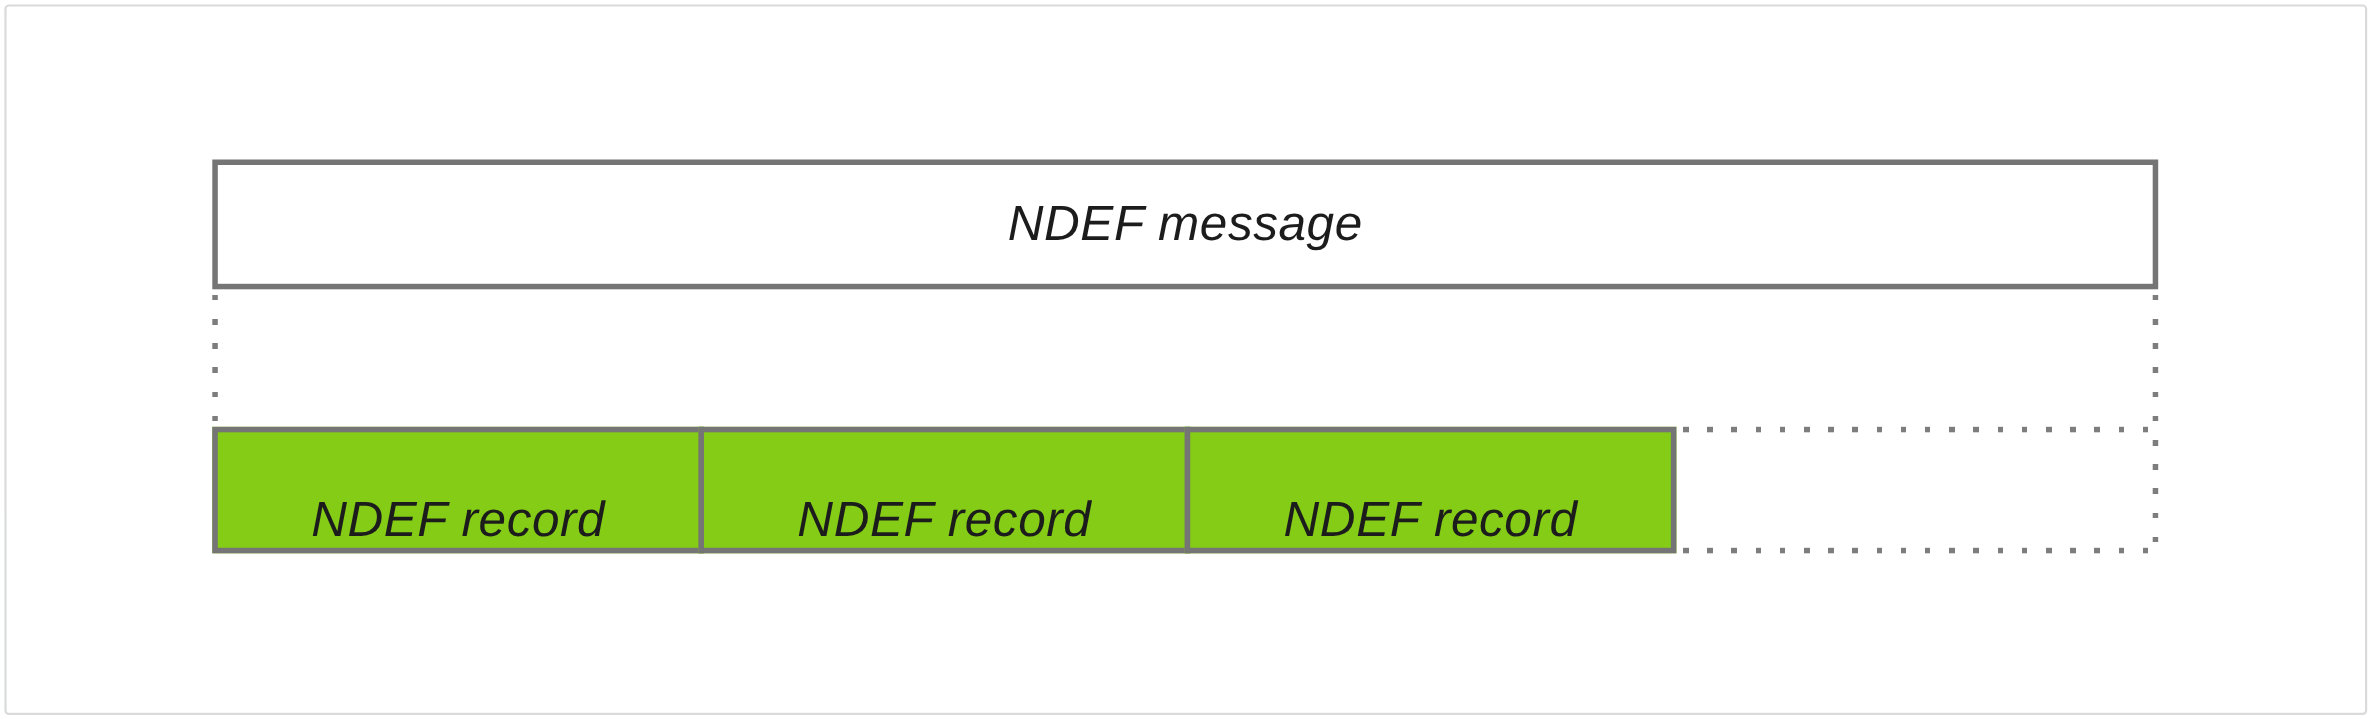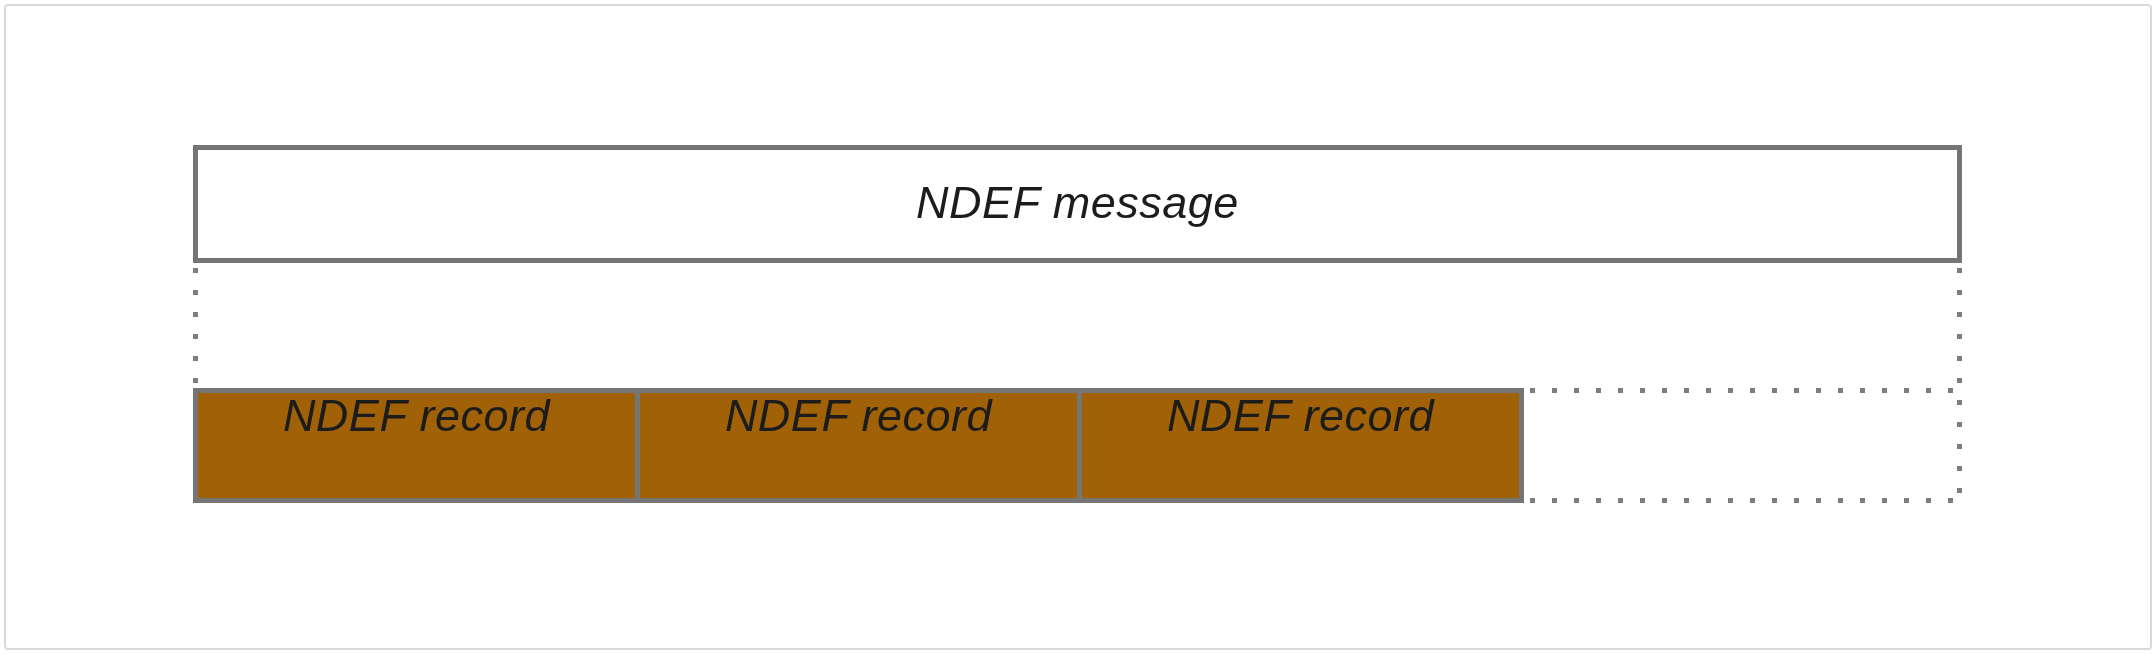--- a/index.html
+++ b/index.html
@@ -99,23 +99,23 @@
     top: 388px;
     width: 1331px;
     height: 115px;
     display: flex;
   }
 
   .ndef-record-box {
     flex: 1 1 0;
     box-sizing: border-box;
     border: 5px solid #757575;
-    background: #a16207;
+    background: #84cc16;
     display: flex;
-    align-items: flex-start;
+    align-items: flex-end;
     justify-content: center;
   }
   .ndef-record-box + .ndef-record-box {
     margin-left: -5px;
   }
 </style>
 </head>
 <body>
 
 <div class="canvas">

